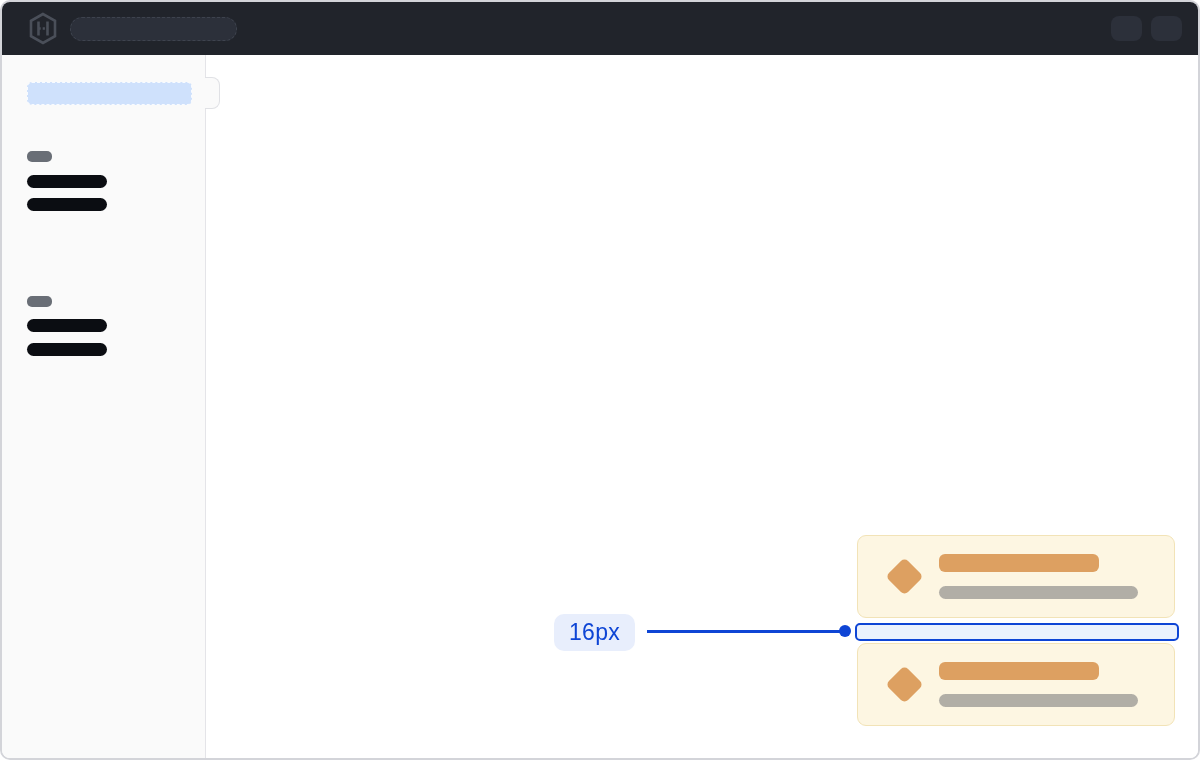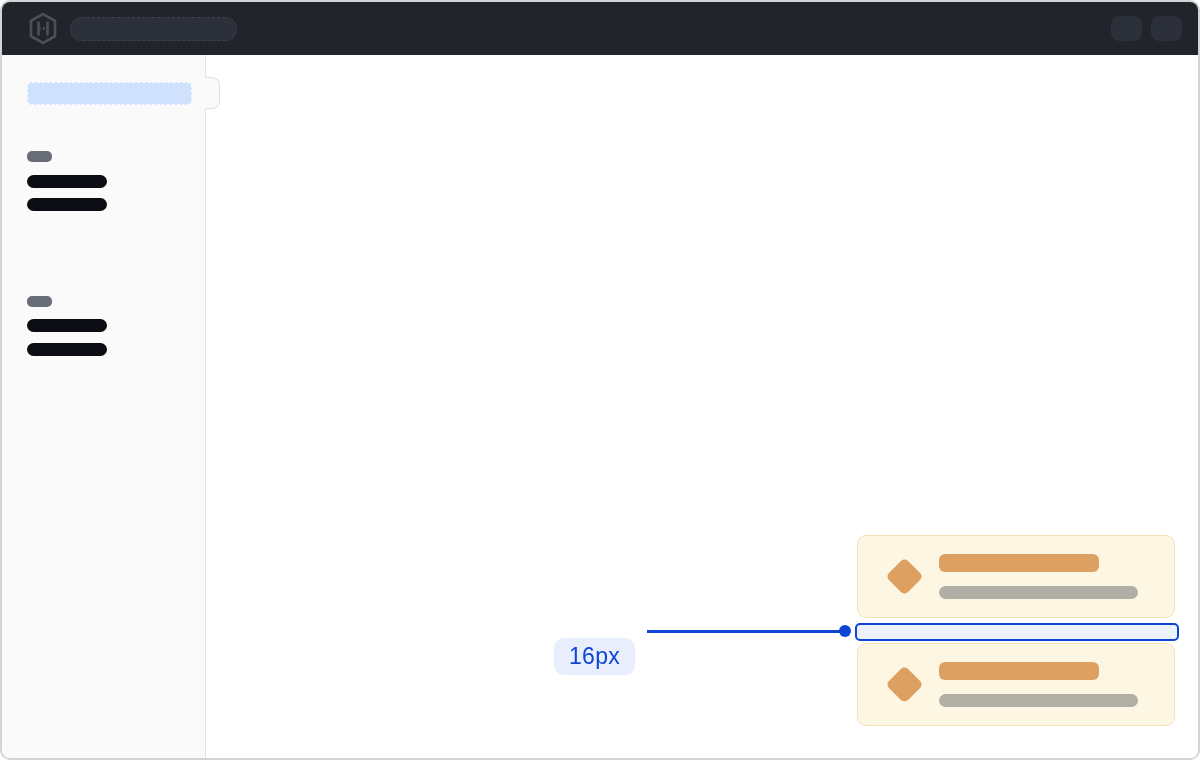--- a/index.html
+++ b/index.html
@@ -39,21 +39,21 @@
   .diamond{width:27px;height:27px;border-radius:5px;background:#dda061;
     transform:rotate(45deg);flex:none;margin-right:8px;}
   .card-col{display:flex;flex-direction:column;margin-left:13px;}
   .title-skel{width:160px;height:18px;border-radius:6px;background:#dda061;}
   .sub-skel{width:199px;height:13px;border-radius:7px;background:#b1aea6;margin-top:14px;}
 
   .gap-highlight{position:absolute;left:649px;top:568px;width:324px;height:18px;
     background:#ebf2fd;border:2.5px solid #0e45d5;border-radius:5px;z-index:2;}
   .spacing-label{position:absolute;left:348px;top:559px;height:37px;padding:0 15px;
     background:#e8eefc;color:#0e45d5;border-radius:10px;font-size:23px;font-weight:500;
-    display:flex;align-items:center;letter-spacing:.3px;margin-top:24px;}
+    display:flex;align-items:center;letter-spacing:.3px;}
   .conn-line{position:absolute;left:441px;top:575px;width:198px;height:2.5px;background:#0e45d5;}
   .conn-dot{position:absolute;left:633px;top:570px;width:12px;height:12px;border-radius:50%;
     background:#0e45d5;}
 </style>
 </head>
 <body>
 
 <div class="window">
 
   <div class="topbar">

